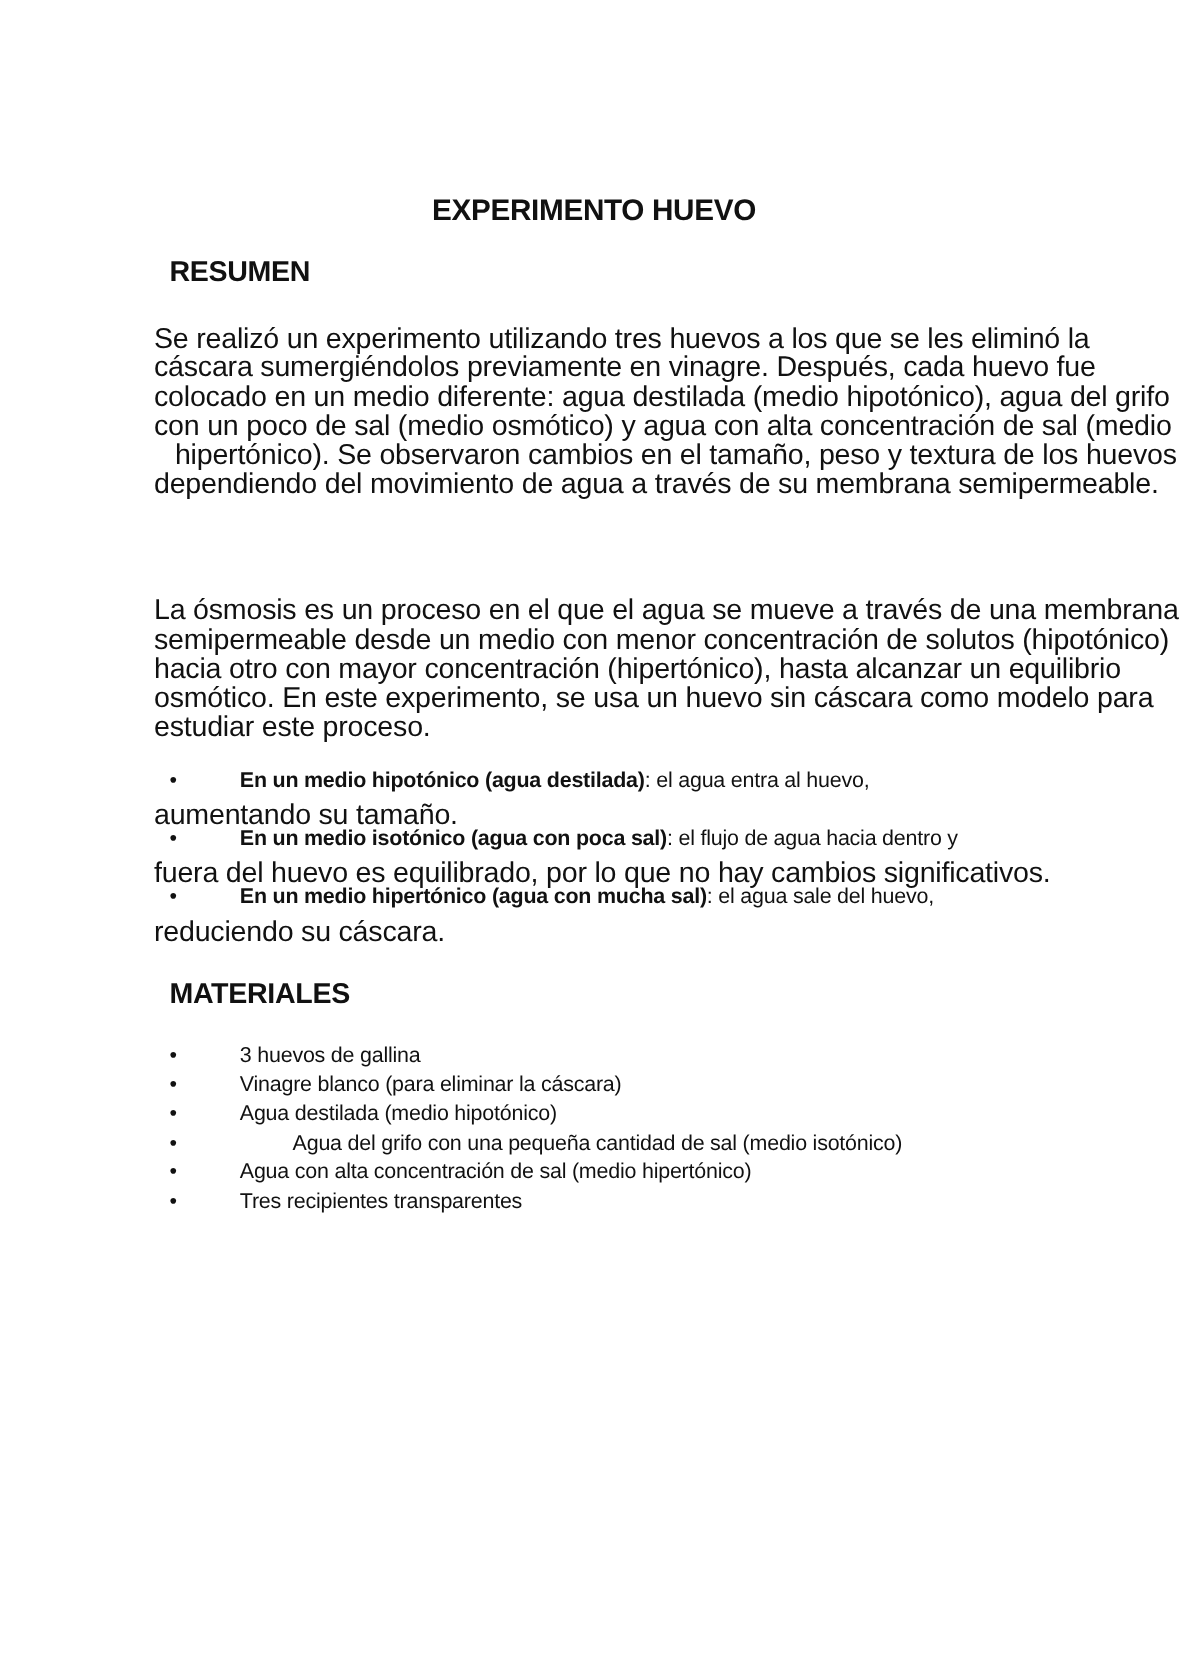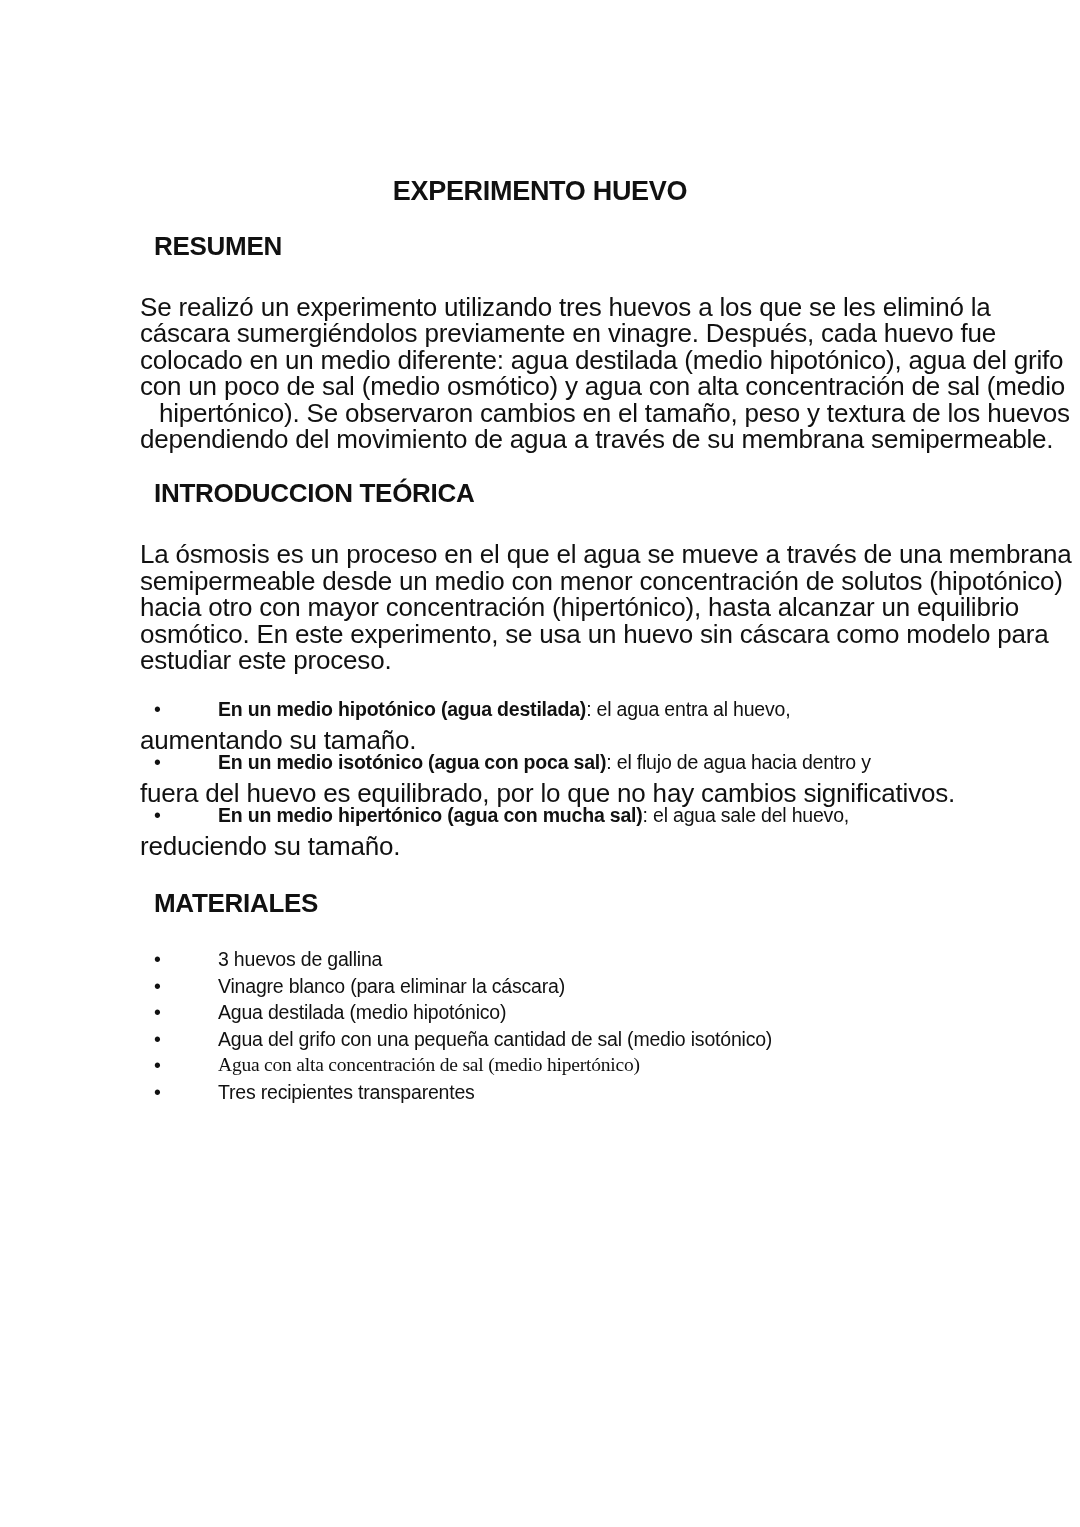--- a/index.html
+++ b/index.html
@@ -24,21 +24,20 @@
   <div class="heading" style="top:231px;">RESUMEN</div>
   <div>
     <div class="line" style="top:292px;">Se realizó un experimento utilizando tres huevos a los que se les eliminó la</div>
     <div class="line" style="top:318px;">cáscara sumergiéndolos previamente en vinagre. Después, cada huevo fue</div>
     <div class="line" style="top:345px;">colocado en un medio diferente: agua destilada (medio hipotónico), agua del grifo</div>
     <div class="line" style="top:371px;">con un poco de sal (medio osmótico) y agua con alta concentración de sal (medio</div>
     <div class="line" style="top:398px;margin-left:19px;">hipertónico). Se observaron cambios en el tamaño, peso y textura de los huevos</div>
     <div class="line" style="top:424px;">dependiendo del movimiento de agua a través de su membrana semipermeable.</div>
   </div>
 
-  <div class="heading" style="top:478px;">INTRODUCCION TEÓRICA</div>
   <div>
     <div class="line" style="top:539px;">La ósmosis es un proceso en el que el agua se mueve a través de una membrana</div>
     <div class="line" style="top:566px;">semipermeable desde un medio con menor concentración de solutos (hipotónico)</div>
     <div class="line" style="top:592px;">hacia otro con mayor concentración (hipertónico), hasta alcanzar un equilibrio</div>
     <div class="line" style="top:619px;">osmótico. En este experimento, se usa un huevo sin cáscara como modelo para</div>
     <div class="line" style="top:645px;">estudiar este proceso.</div>
   </div>
 
   <div>
     <div>
@@ -47,45 +46,45 @@
       <div class="line" style="top:725px;">aumentando su tamaño.</div>
     </div>
     <div>
       <span class="bullet-dot" style="top:751px;">•</span>
       <span class="bullet-text" style="top:751px;"><b>En un medio isotónico (agua con poca sal)</b><span>: el flujo de agua hacia dentro y</span></span>
       <div class="line" style="top:778px;">fuera del huevo es equilibrado, por lo que no hay cambios significativos.</div>
     </div>
     <div>
       <span class="bullet-dot" style="top:804px;">•</span>
       <span class="bullet-text" style="top:804px;"><b>En un medio hipertónico (agua con mucha sal)</b><span>: el agua sale del huevo,</span></span>
-      <div class="line" style="top:831px;">reduciendo su tamaño.</div>
+      <div class="line" style="top:831px;">reduciendo su cáscara.</div>
     </div>
   </div>
 
   <div class="heading" style="top:888px;">MATERIALES</div>
   <div>
     <div>
       <span class="bullet-dot" style="top:948px;">•</span>
       <span class="bullet-text" style="top:948px;">3 huevos de gallina</span>
     </div>
     <div>
       <span class="bullet-dot" style="top:975px;">•</span>
       <span class="bullet-text" style="top:975px;">Vinagre blanco (para eliminar la cáscara)</span>
     </div>
     <div>
       <span class="bullet-dot" style="top:1001px;">•</span>
       <span class="bullet-text" style="top:1001px;">Agua destilada (medio hipotónico)</span>
     </div>
     <div>
       <span class="bullet-dot" style="top:1028px;">•</span>
-      <span class="bullet-text" style="top:1028px;">Agua del grifo con una pequeña cantidad de sal (medio isotónico)</span>
+      <span class="bullet-text" style="top:1028px;margin-left:48px;">Agua del grifo con una pequeña cantidad de sal (medio isotónico)</span>
     </div>
     <div>
       <span class="bullet-dot" style="top:1054px;">•</span>
-      <span class="bullet-text" style="top:1054px;font-family:Liberation Serif, serif;">Agua con alta concentración de sal (medio hipertónico)</span>
+      <span class="bullet-text" style="top:1054px;">Agua con alta concentración de sal (medio hipertónico)</span>
     </div>
     <div>
       <span class="bullet-dot" style="top:1081px;">•</span>
       <span class="bullet-text" style="top:1081px;">Tres recipientes transparentes</span>
     </div>
   </div>
 
 </div>
 
 </body></html>

